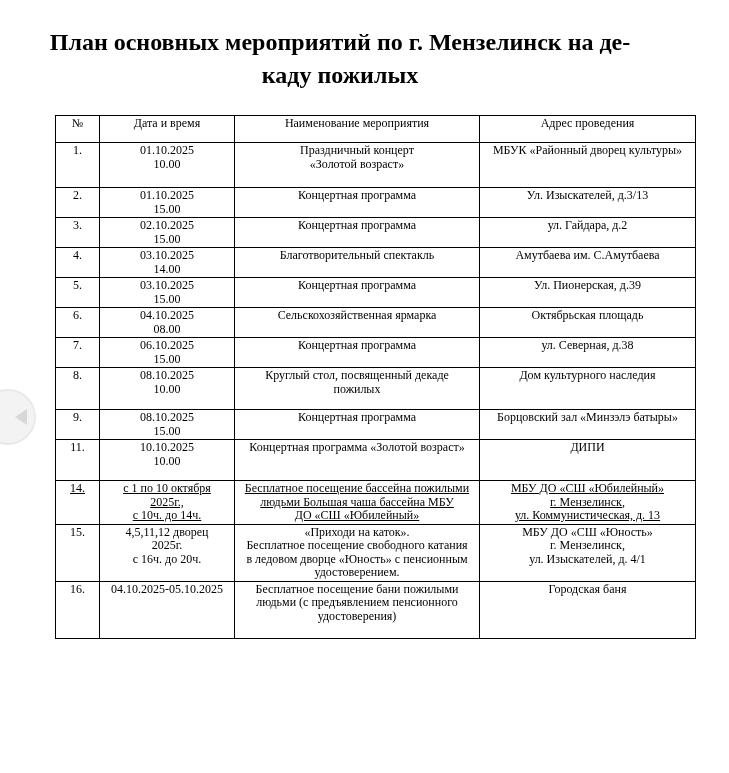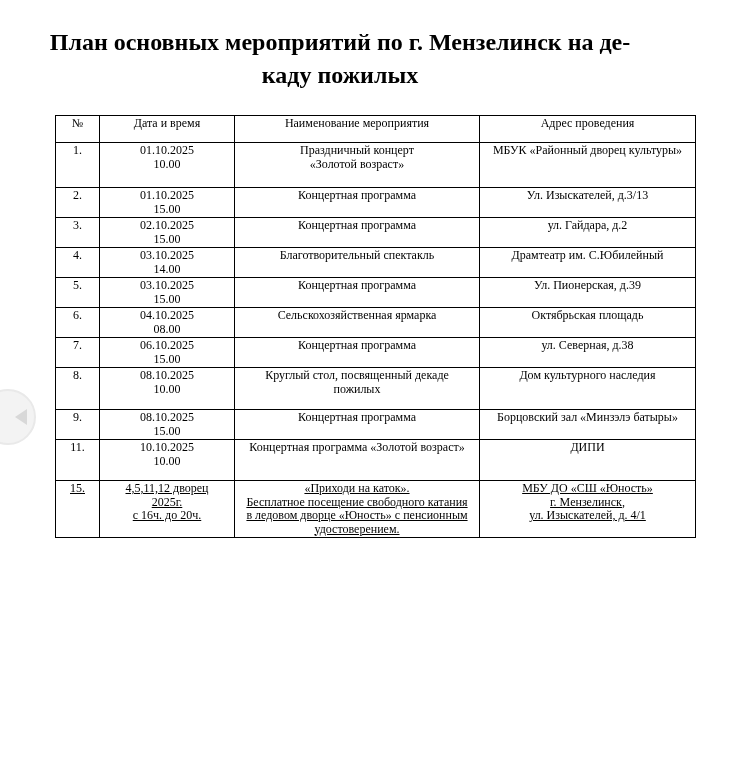--- a/index.html
+++ b/index.html
@@ -145,21 +145,21 @@
 15.00</td>
     <td>Концертная программа</td>
     <td>ул. Гайдара, д.2</td>
   </tr>
 
   <tr>
     <td>4.</td>
     <td>03.10.2025
 14.00</td>
     <td>Благотворительный спектакль</td>
-    <td>Драмтеатр им. С.Юбилейный</td>
+    <td>Амутбаева им. С.Амутбаева</td>
   </tr>
 
   <tr>
     <td>5.</td>
     <td>03.10.2025
 15.00</td>
     <td>Концертная программа</td>
     <td>Ул. Пионерская, д.39</td>
   </tr>
 
@@ -200,31 +200,51 @@
   <tr>
     <td>11.</td>
     <td>10.10.2025
 10.00</td>
     <td>Концертная программа «Золотой возраст»</td>
     <td>ДИПИ</td>
   </tr>
 
 
 
+  <tr>
+    <td>14.</td>
+    <td>с 1 по 10 октября
+2025г.,
+с 10ч. до 14ч.</td>
+    <td>Бесплатное посещение бассейна пожилыми
+людьми Большая чаша бассейна МБУ
+ДО «СШ «Юбилейный»</td>
+    <td>МБУ ДО «СШ «Юбилейный»
+г. Мензелинск,
+ул. Коммунистическая, д. 13</td>
+  </tr>
 
   <tr>
     <td>15.</td>
     <td>4,5,11,12 дворец
 2025г.
 с 16ч. до 20ч.</td>
     <td>«Приходи на каток».
 Бесплатное посещение свободного катания
 в ледовом дворце «Юность» с пенсионным
 удостоверением.</td>
     <td>МБУ ДО «СШ «Юность»
 г. Мензелинск,
 ул. Изыскателей, д. 4/1</td>
   </tr>
 
+  <tr>
+    <td>16.</td>
+    <td>04.10.2025-05.10.2025</td>
+    <td>Бесплатное посещение бани пожилыми
+людьми (с предъявлением пенсионного
+удостоверения)</td>
+    <td>Городская баня</td>
+  </tr>
 </tbody>
   </table>
 
 </div>
 
 </body></html>

